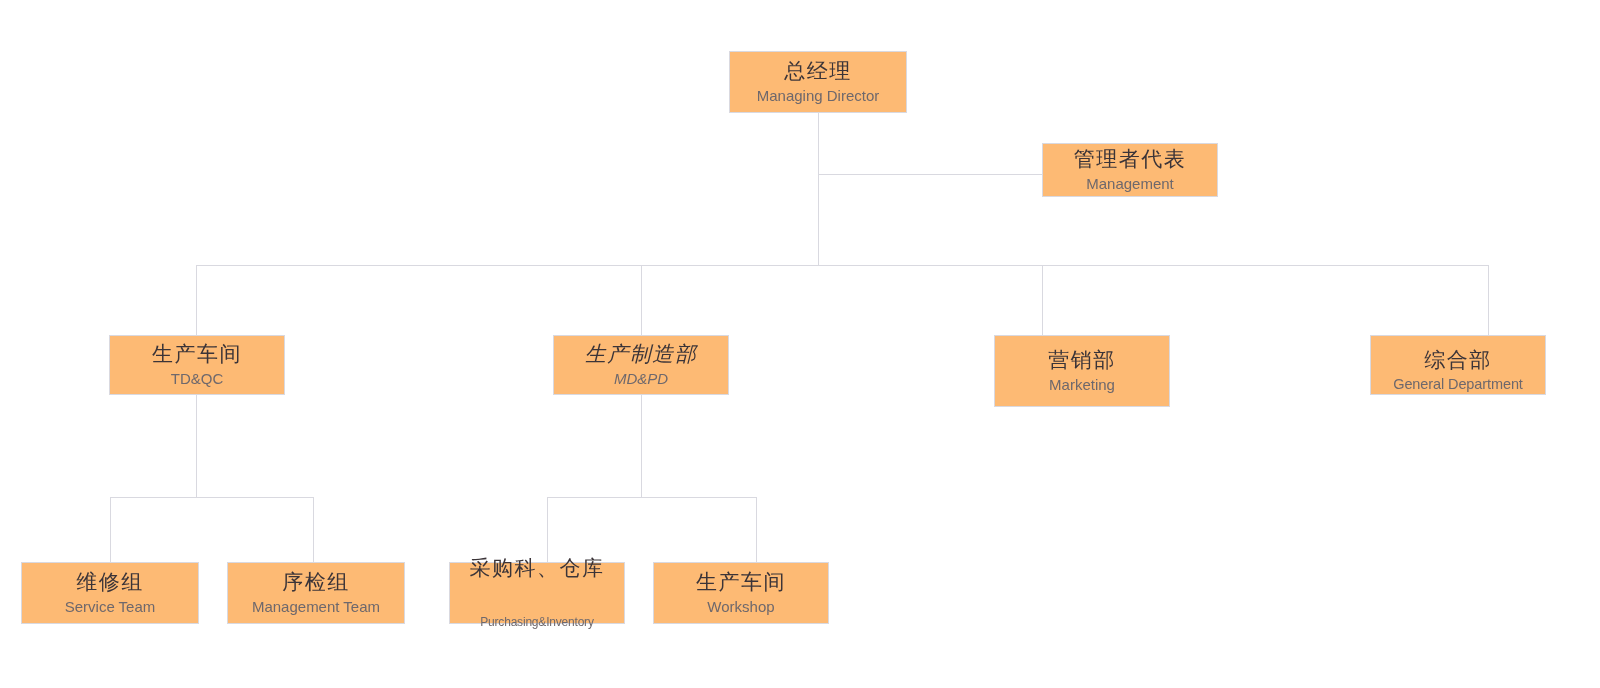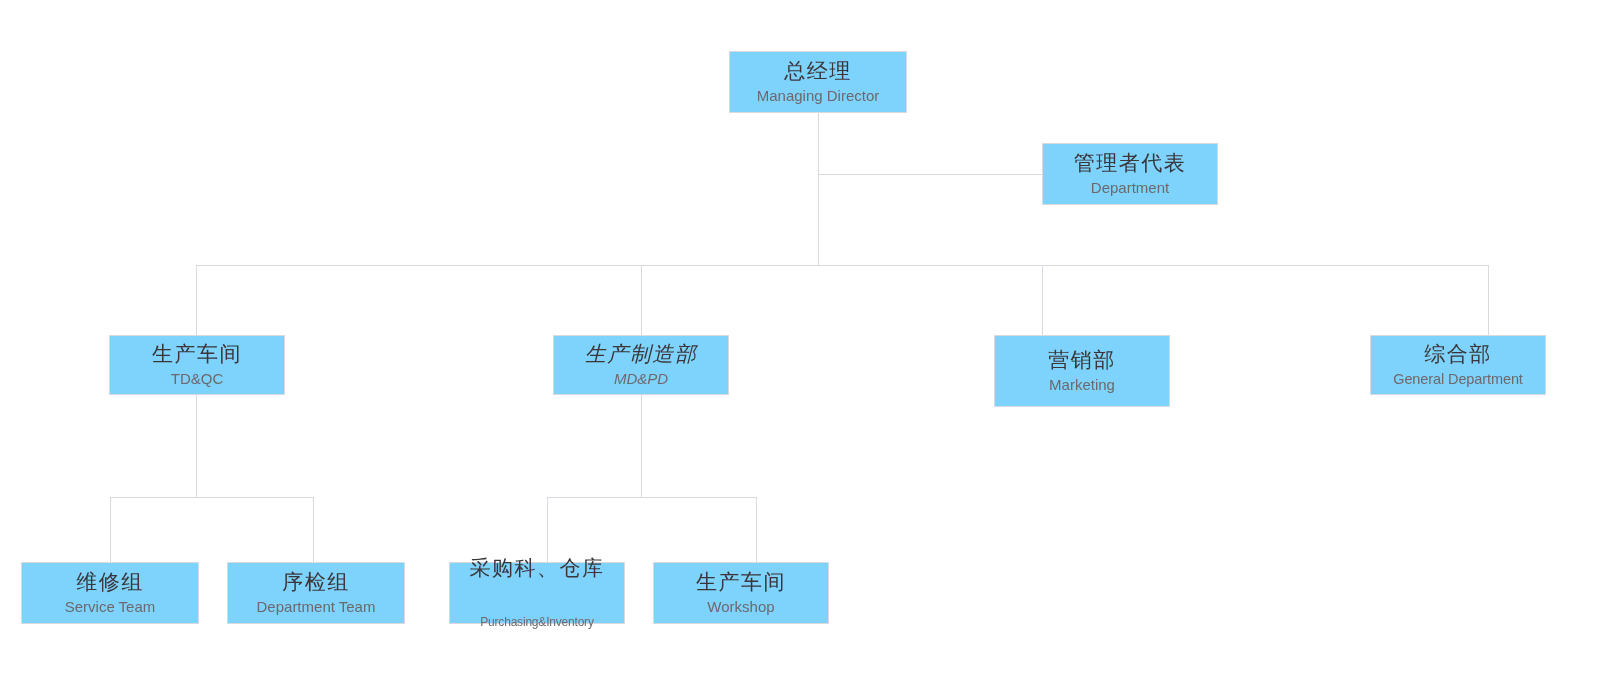--- a/index.html
+++ b/index.html
@@ -25,21 +25,21 @@
     background: #d9d9e0;
   }
   .conn.h { height: 1px; }
   .conn.v { width: 1px; }
 
   
   .node {
     position: absolute;
     box-sizing: border-box;
     border: 1px solid #d9d9e0;
-    background: #7dd3fc;
+    background: #fdba74;
     display: flex;
     flex-direction: column;
     align-items: center;
     justify-content: center;
     text-align: center;
     line-height: 1;
     padding: 0 16px;
   }
   .node .cn {
     display: block;
@@ -85,53 +85,53 @@
   <div class="conn v" style="left:641px; top:395px; height:102px;"></div>
   <div class="conn h" style="left:547px; top:497px; width:210px;"></div>
   <div class="conn v" style="left:547px; top:497px; height:65px;"></div>
   <div class="conn v" style="left:756px; top:497px; height:65px;"></div>
 
   <div class="node" style="left:729px; top:51px; width:178px; height:62px;">
     <span class="cn">总经理</span>
     <span class="en">Managing Director</span>
   </div>
 
-  <div class="node" style="left:1042px; top:143px; width:176px; height:62px;">
+  <div class="node" style="left:1042px; top:143px; width:176px; height:54px;">
     <span class="cn">管理者代表</span>
-    <span class="en">Department</span>
+    <span class="en">Management</span>
   </div>
 
   <div class="node" style="left:109px; top:335px; width:176px; height:60px;">
     <span class="cn">生产车间</span>
     <span class="en">TD&amp;QC</span>
   </div>
 
   <div class="node" style="left:553px; top:335px; width:176px; height:60px;font-style:italic;">
     <span class="cn">生产制造部</span>
     <span class="en">MD&amp;PD</span>
   </div>
 
   <div class="node" style="left:954px; top:335px; width:176px; height:72px;margin-left:40px;">
     <span class="cn">营销部</span>
     <span class="en">Marketing</span>
   </div>
 
-  <div class="node tight2" style="left:1370px; top:335px; width:176px; height:60px;">
+  <div class="node tight2" style="left:1370px; top:335px; width:176px; height:60px;justify-content:flex-end;">
     <span class="cn">综合部</span>
     <span class="en">General Department</span>
   </div>
 
   <div class="node" style="left:21px; top:562px; width:178px; height:62px;text-align:center;">
     <span class="cn">维修组</span>
     <span class="en">Service Team</span>
   </div>
 
   <div class="node" style="left:227px; top:562px; width:178px; height:62px;">
     <span class="cn">序检组</span>
-    <span class="en">Department Team</span>
+    <span class="en">Management Team</span>
   </div>
 
   <div class="node tight" style="left:449px; top:562px; width:176px; height:62px;gap:32px;">
     <span class="cn">采购科、仓库</span>
     <span class="en">Purchasing&amp;Inventory</span>
   </div>
 
   <div class="node" style="left:653px; top:562px; width:176px; height:62px;">
     <span class="cn">生产车间</span>
     <span class="en">Workshop</span>

